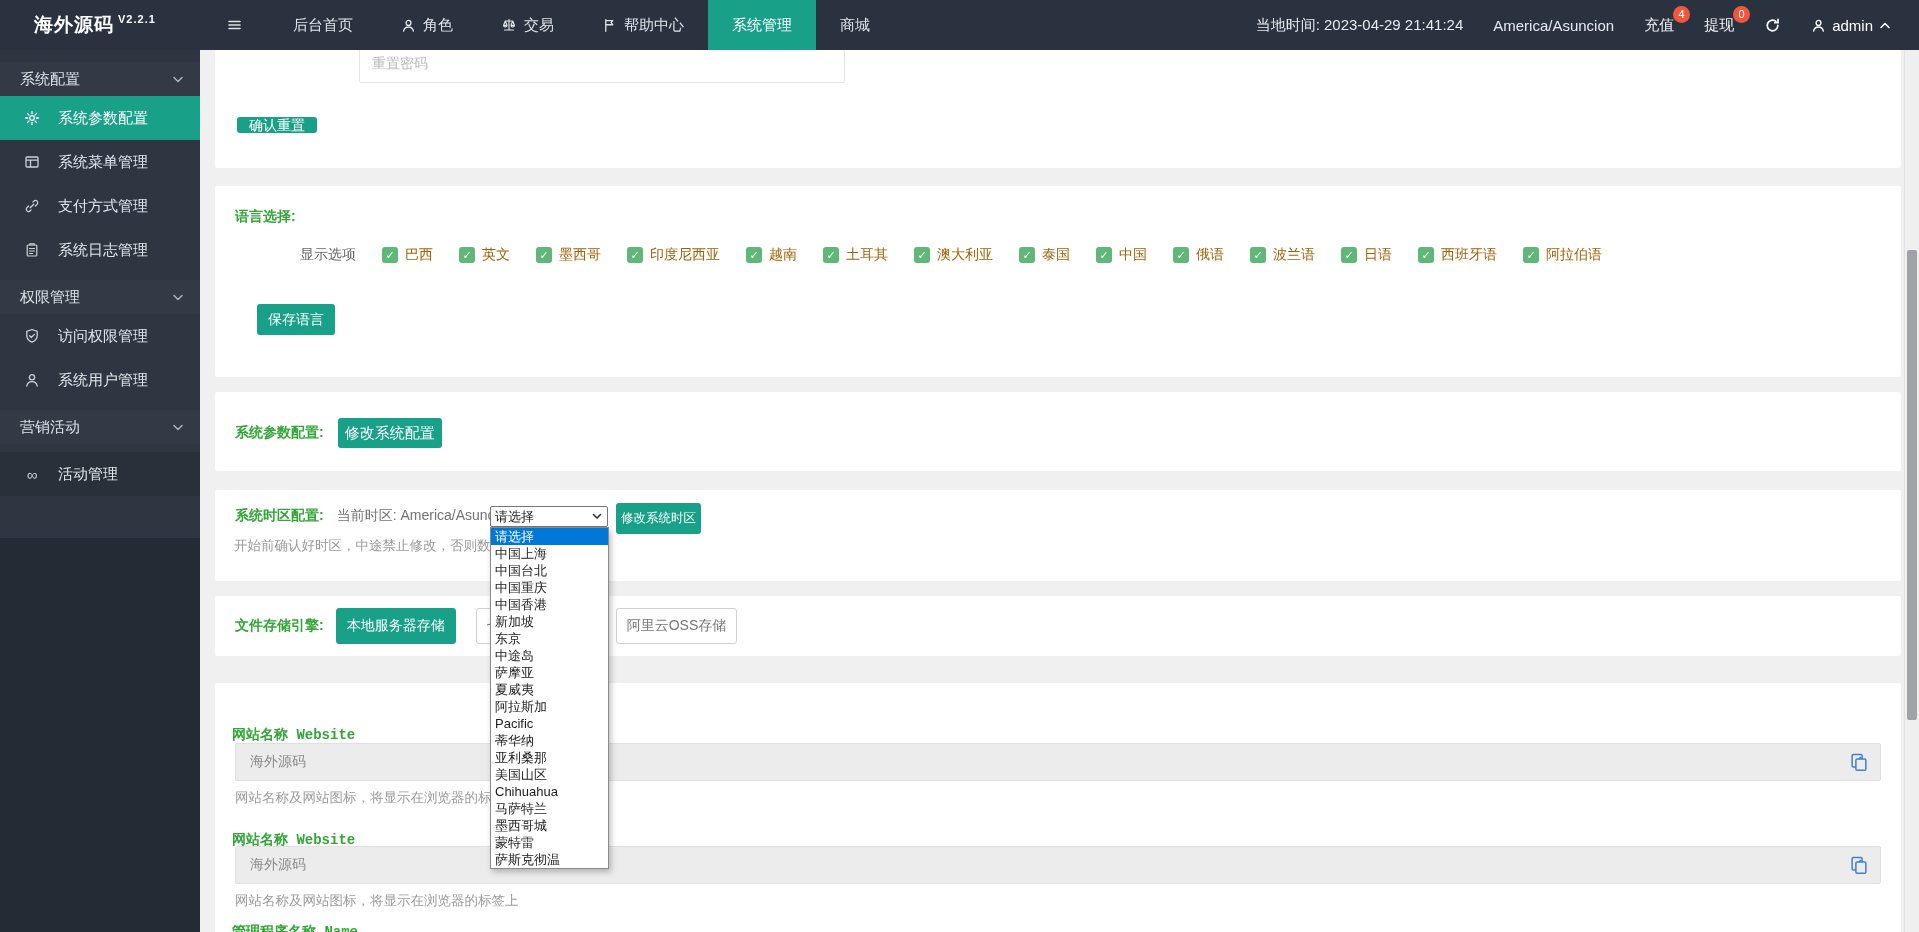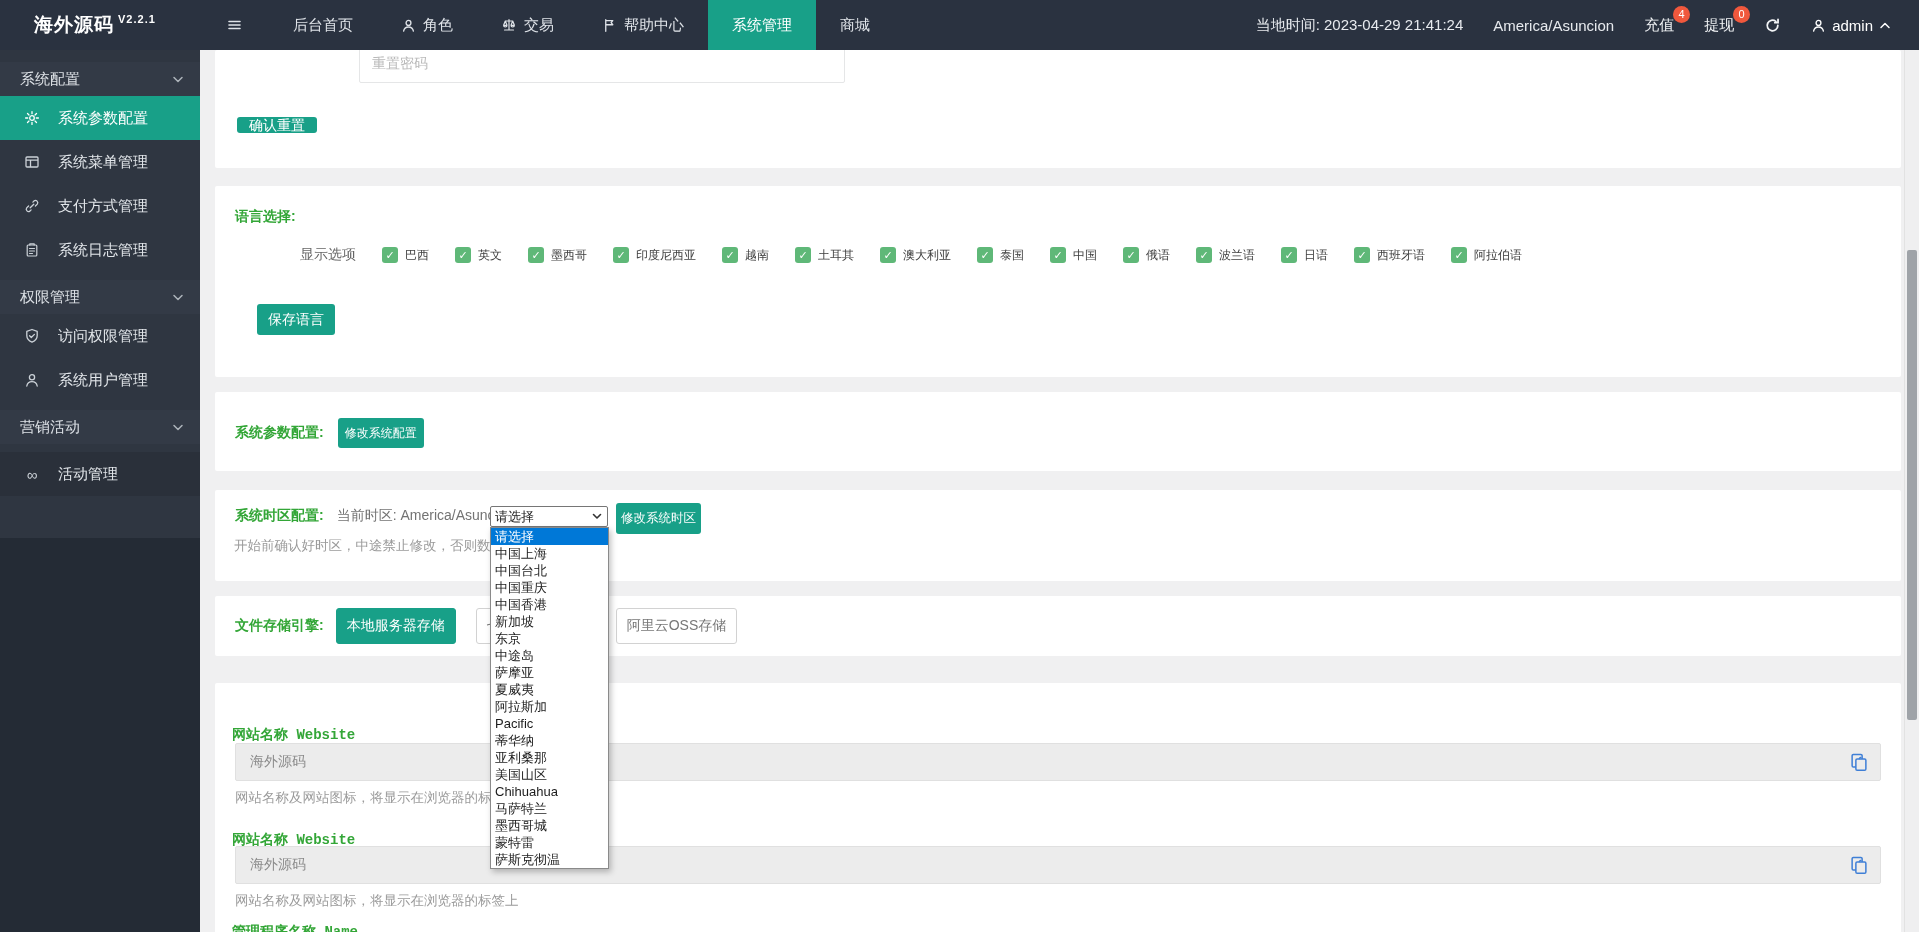--- a/index.html
+++ b/index.html
@@ -51,25 +51,25 @@
   .pw-input::placeholder{color:#b9b9b9;}
   .confirm-btn{position:absolute;left:22px;top:67px;height:16px;padding:0 12px;}
   
   .lang-title{position:absolute;left:20px;top:22px;}
   .lang-row{position:absolute;left:85px;top:60px;display:flex;align-items:center;gap:26px;}
   .lang-row .row-label{font-size:14px;color:#666;}
   .cb{display:flex;align-items:center;gap:7px;cursor:pointer;}
   .cb .box{width:16px;height:16px;background:#5fb878;border-radius:3px;position:relative;}
   .cb .box::after{content:"✓";position:absolute;left:0;top:0;width:16px;height:16px;color:#fff;
     font-size:11px;line-height:16px;text-align:center;font-weight:bold;}
-  .cb .cb-label{font-size:12px;color:#404040;}
+  .cb .cb-label{font-size:14px;color:#a16207;}
   .save-lang-btn{position:absolute;left:42px;top:118px;height:31px;padding:0 11px;}
   
   .c3-row{position:absolute;left:20px;top:26px;display:flex;align-items:center;gap:14px;}
-  .modify-cfg-btn{height:30px;padding:0 7px;font-size:12px;}
+  .modify-cfg-btn{height:30px;padding:0 7px;font-size:15px;}
   
   .c4-row{position:absolute;left:20px;top:17px;display:flex;align-items:center;gap:13px;}
   .current-tz{font-size:14px;color:#737373;}
   .tz-btn{position:absolute;left:401px;top:13px;height:31px;padding:0 5px;font-size:12.5px;}
   .tz-note{position:absolute;left:19px;top:47px;font-size:13.5px;color:#9b9b9b;}
   
   .tz-select{position:absolute;left:290px;top:456px;width:118px;height:21px;background:#fff;
     border:1px solid #767676;border-radius:2px;box-sizing:border-box;display:flex;align-items:center;
     justify-content:space-between;padding:0 5px 0 4px;font-size:13px;color:#1c1c1c;cursor:pointer;z-index:40;}
   .tz-list{position:absolute;left:290px;top:477px;width:119px;background:#fff;border:1px solid #8a8a8a;

